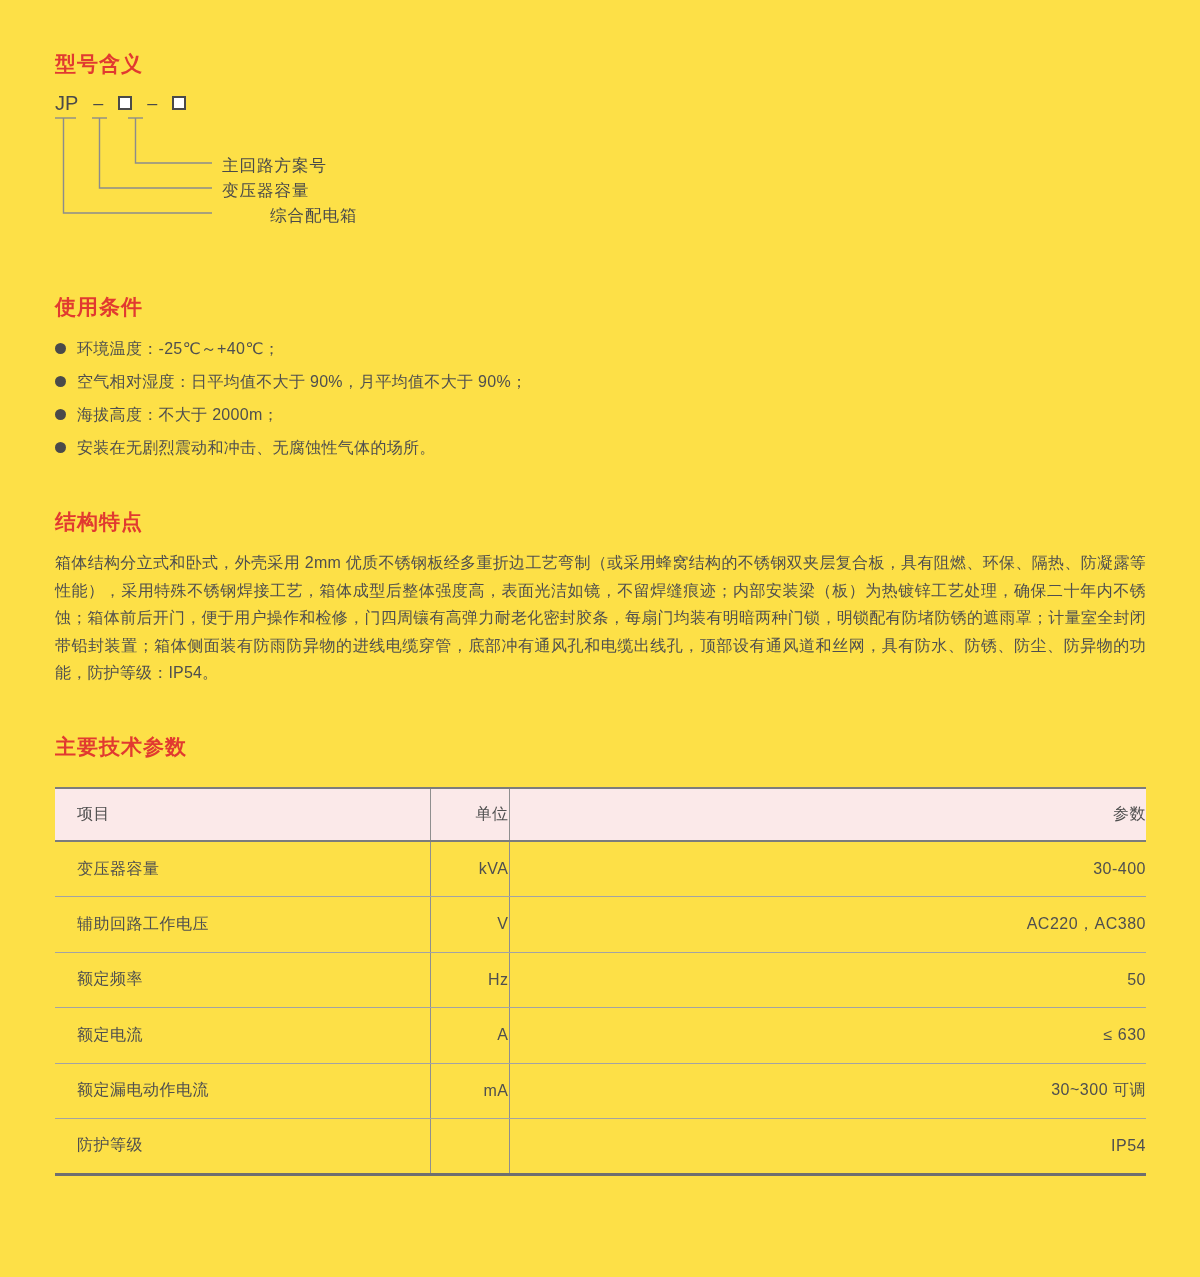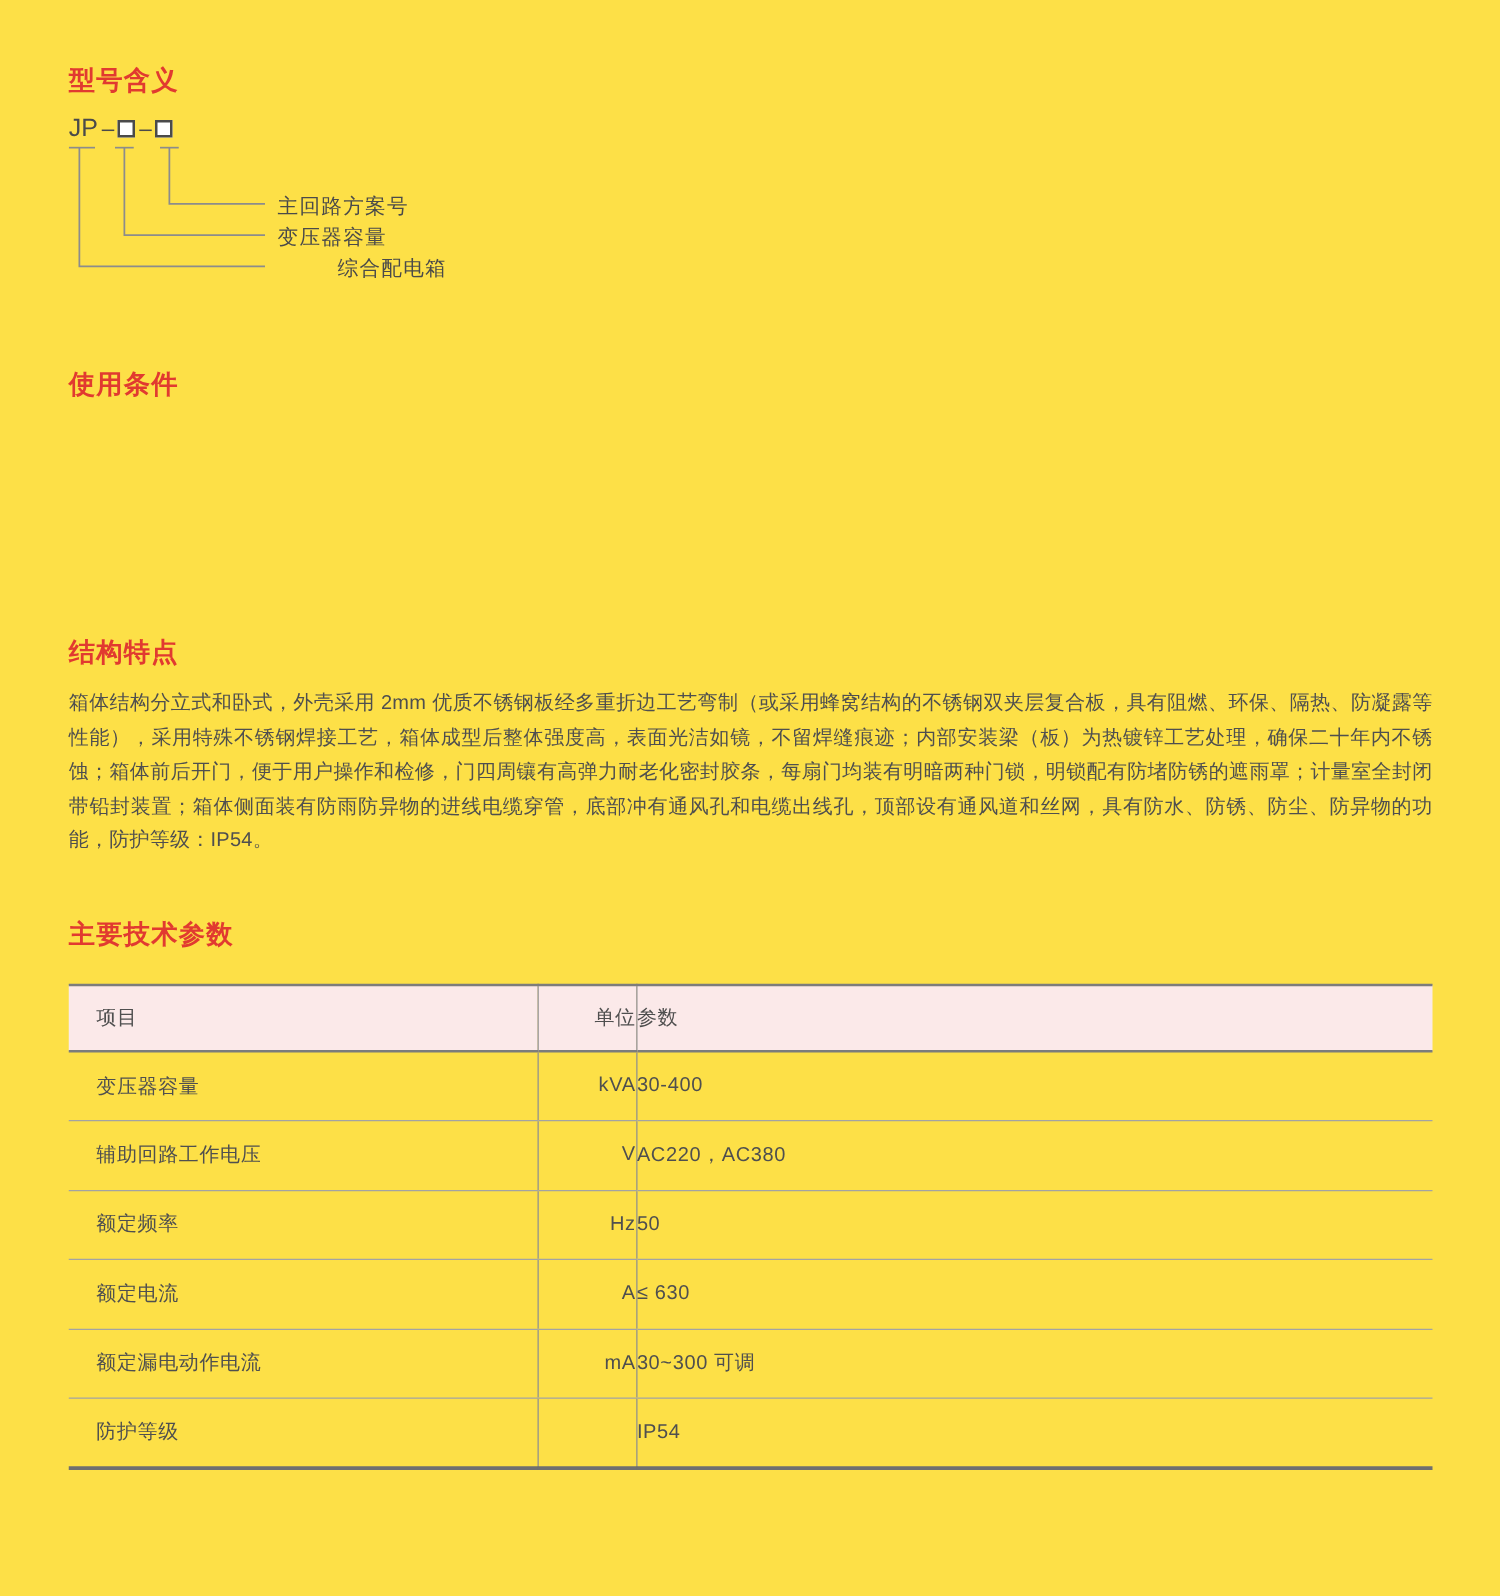--- a/index.html
+++ b/index.html
@@ -31,21 +31,21 @@
     top: 90px;
     width: 480px;
     height: 150px;
   }
   .model-code {
     position: absolute;
     left: 0;
     top: 0;
     display: flex;
     align-items: center;
-    gap: 3px;
+    gap: 15px;
     font-size: 20px;
     color: #4a4a4a;
     height: 26px;
   }
   .model-code .dash { font-size: 18px; color: #4a4a4a; }
   .ph-box {
     display: inline-block;
     width: 14px;
     height: 14px;
     border: 2px solid #4a4a4a;
@@ -124,21 +124,21 @@
   .tech-table td {
     height: 55.5px;
     font-size: 16px;
     color: #4f4f4f;
     border-bottom: 1.5px solid #a3a3a3;
     letter-spacing: 0.5px;
   }
   .tech-table tbody tr:last-child td { border-bottom: none; }
   .tech-table .c-item { text-align: left; padding-left: 22px; }
   .tech-table .c-unit { text-align: right; }
-  .tech-table .c-value { text-align: left; }
+  .tech-table .c-value { text-align: right; }
   .tech-table .vline { border-left: 1px solid #8f8f8f; }
 </style>
 </head>
 <body>
 
 <div class="page">
 
   <h2 class="section-title" style="top:50px;">型号含义</h2>
 
   <div class="diagram">
@@ -163,20 +163,38 @@
       <polyline points="8.5,1 8.5,96 157,96" fill="none" stroke="#8c8c8c" stroke-width="1.4"></polyline>
     </svg>
 
     <div class="diagram-label lbl-scheme">主回路方案号</div>
     <div class="diagram-label lbl-capacity">变压器容量</div>
     <div class="diagram-label lbl-box">综合配电箱</div>
   </div>
 
   <h2 class="section-title" style="top:293px;">使用条件</h2>
 
+  <ul class="cond-list">
+    <li>
+      <span class="bullet"></span>
+      <span>环境温度：-25℃～+40℃；</span>
+    </li>
+    <li>
+      <span class="bullet"></span>
+      <span>空气相对湿度：日平均值不大于 90%，月平均值不大于 90%；</span>
+    </li>
+    <li>
+      <span class="bullet"></span>
+      <span>海拔高度：不大于 2000m；</span>
+    </li>
+    <li>
+      <span class="bullet"></span>
+      <span>安装在无剧烈震动和冲击、无腐蚀性气体的场所。</span>
+    </li>
+  </ul>
 
   <h2 class="section-title" style="top:508px;">结构特点</h2>
 
   <p class="structure-text">箱体结构分立式和卧式，外壳采用 2mm 优质不锈钢板经多重折边工艺弯制（或采用蜂窝结构的不锈钢双夹层复合板，具有阻燃、环保、隔热、防凝露等性能），采用特殊不锈钢焊接工艺，箱体成型后整体强度高，表面光洁如镜，不留焊缝痕迹；内部安装梁（板）为热镀锌工艺处理，确保二十年内不锈蚀；箱体前后开门，便于用户操作和检修，门四周镶有高弹力耐老化密封胶条，每扇门均装有明暗两种门锁，明锁配有防堵防锈的遮雨罩；计量室全封闭带铅封装置；箱体侧面装有防雨防异物的进线电缆穿管，底部冲有通风孔和电缆出线孔，顶部设有通风道和丝网，具有防水、防锈、防尘、防异物的功能，防护等级：IP54。</p>
 
   <h2 class="section-title" style="top:733px;">主要技术参数</h2>
 
   <table class="tech-table">
     <colgroup>
       <col style="width:375px;">

